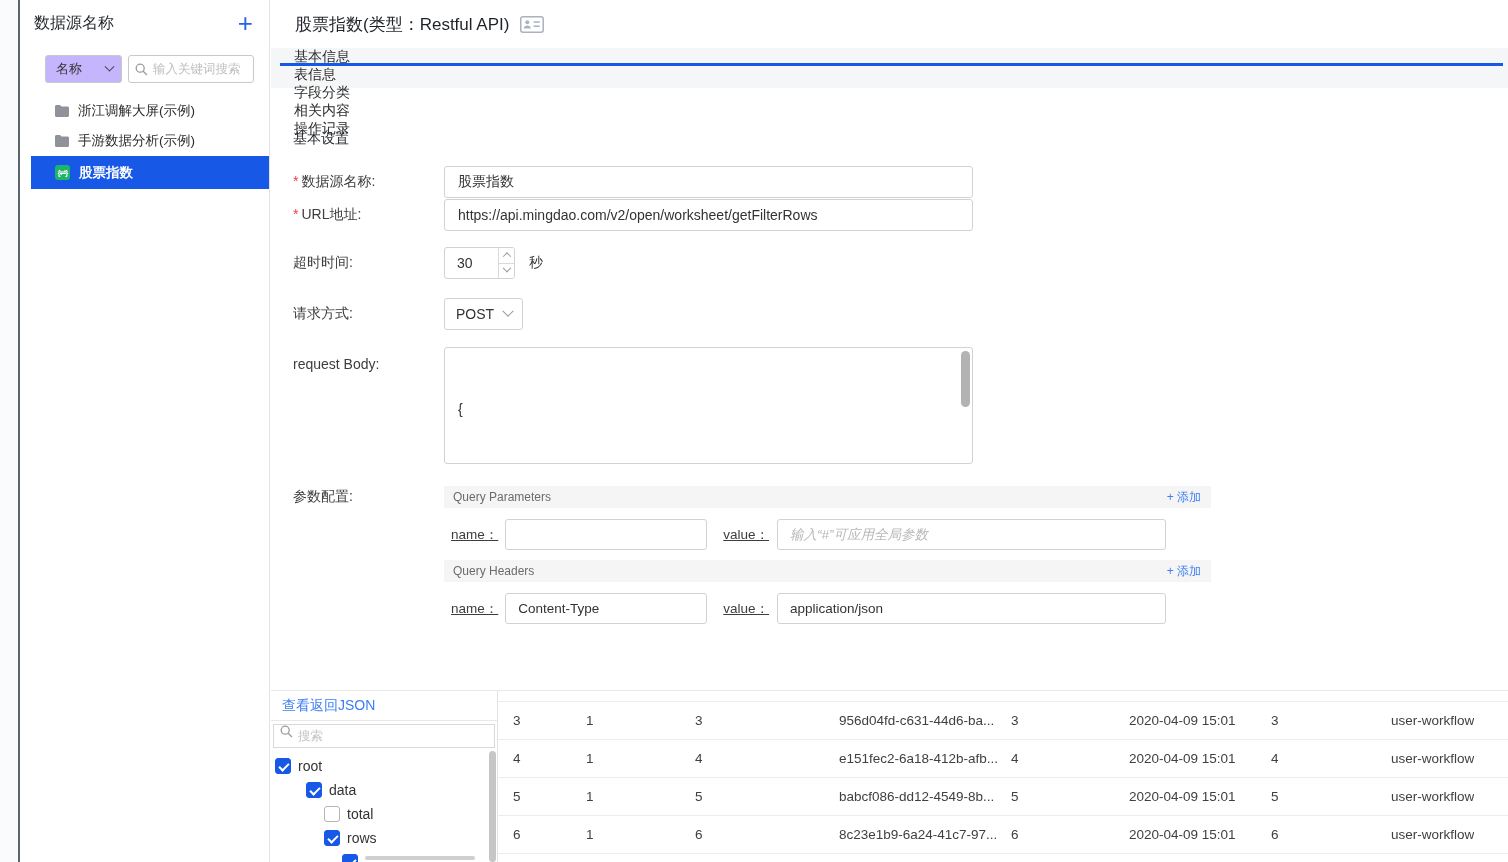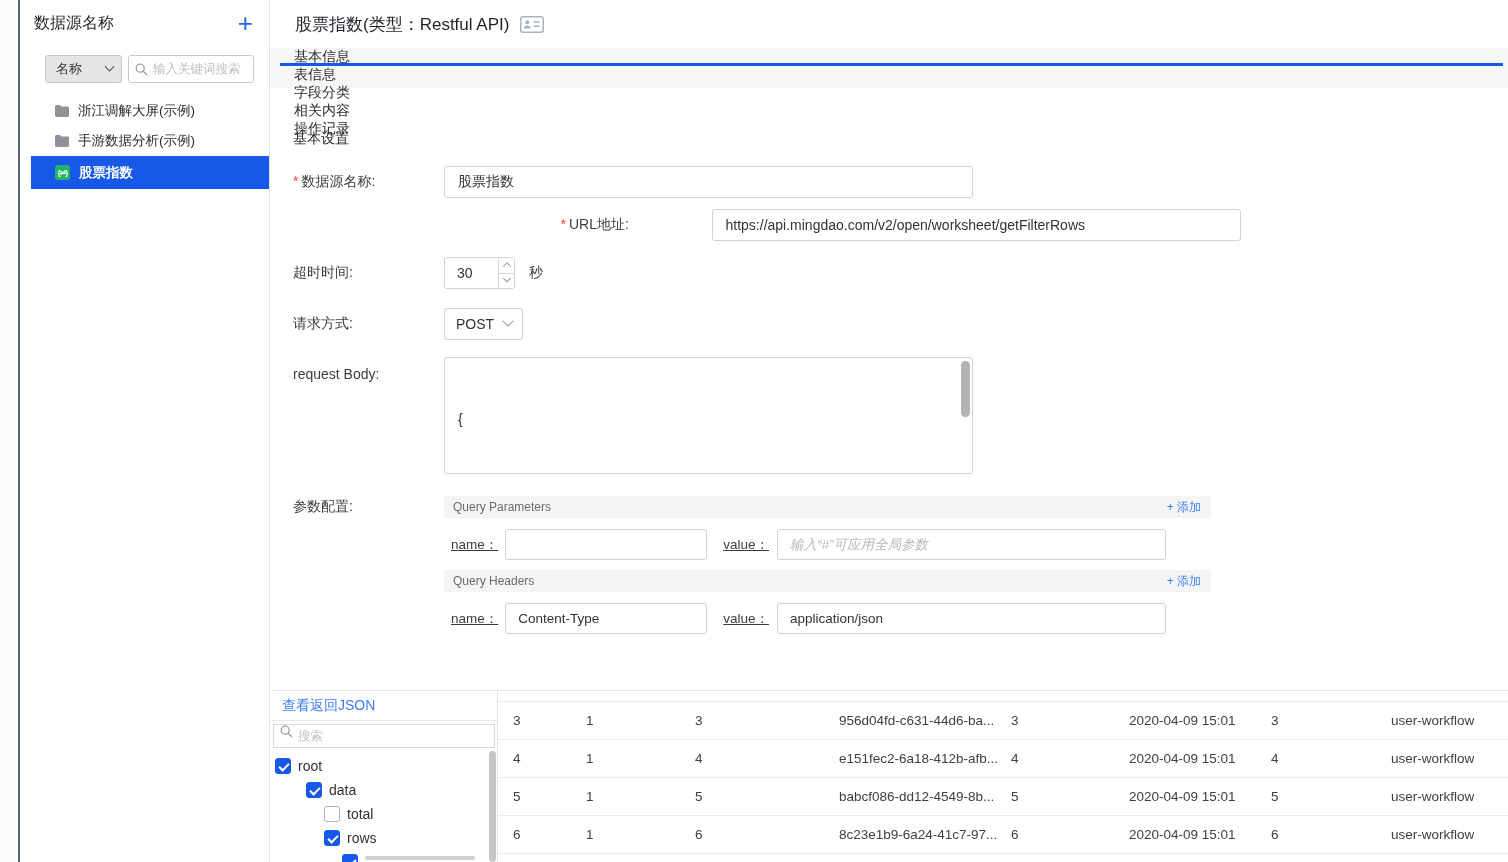--- a/index.html
+++ b/index.html
@@ -10,21 +10,21 @@
   
   .left-rail { position:absolute; left:0; top:0; width:20px; height:100%; background:#fafbfc; border-right:2px solid #5c646e; }
 
   
   .sidebar { position:absolute; left:22px; top:0; width:248px; height:100%; background:#fff; border-right:1px solid #e3e3e3; }
   .sb-header { display:flex; align-items:center; justify-content:space-between; padding:12px 16px 0 12px; }
   .sb-title { font-size:16px; color:#1f2329; }
   .plus-icon { color:#2962e8; font-size:26px; font-weight:300; line-height:22px; cursor:pointer; }
   .plus-icon::before { content:"+"; }
   .sb-filter { display:flex; gap:6px; margin:21px 0 0 23px; }
-  .name-select { width:77px; height:28px; border:1px solid #c9c9c9; border-radius:3px; display:flex; align-items:center; justify-content:space-between; padding:0 8px 0 10px; font-size:13px; color:#333; cursor:pointer; background:#e5e5e5; }
+  .name-select { width:77px; height:28px; border:1px solid #c9c9c9; border-radius:3px; display:flex; align-items:center; justify-content:space-between; padding:0 8px 0 10px; font-size:13px; color:#333; cursor:pointer; background:#c4b5fd; }
   .chev { width:7px; height:7px; border-right:1.6px solid #444; border-bottom:1.6px solid #444; transform:rotate(45deg) translate(-2px,-2px); }
   .chev-light { width:8px; height:8px; border-right:1.2px solid #9a9a9a; border-bottom:1.2px solid #9a9a9a; transform:rotate(45deg) translate(-2px,-2px); }
   .sb-search { width:126px; height:28px; border:1px solid #c9c9c9; border-radius:3px; display:flex; align-items:center; gap:5px; padding:4px 6px; background:#fff; }
   .sb-search input { border:none; outline:none; width:92px; font-size:12.5px; font-family:inherit; color:#333; }
   .sb-search input::placeholder { color:#bfbfbf; }
   .sb-list { margin-top:13px; }
   .sb-item { height:30px; display:flex; align-items:center; gap:9px; padding-left:33px; font-size:13.5px; color:#2b2b2b; cursor:pointer; }
   .sb-item.selected { background:#1758e6; color:#fff; height:33px; margin-left:9px; padding-left:24px; font-weight:bold; }
   .api-icon { width:15px; height:15px; border-radius:3px; background:#1db56a; color:#fff; font-size:8px; font-weight:bold; display:flex; align-items:center; justify-content:center; letter-spacing:-1px; flex:none; }
   .api-icon::before { content:"{⇌}"; }
@@ -37,21 +37,21 @@
   .tab { position:relative; padding:0 14px; margin:0 5px; display:flex; align-items:center; font-size:14px; color:#2b2b2b; cursor:pointer; }
   .tab.active::after { content:""; position:absolute; left:0; right:0; bottom:0; height:3px; background:#1758e6; }
 
   
   .form { padding-left:22px; }
   .section-title { margin-top:42px; font-size:14px; color:#1f2329; }
   .frow { display:flex; align-items:center; }
   .flabel { width:151px; flex:none; font-size:14px; color:#3d3d3d; }
   .flabel .star { color:#f23c3c; margin-right:3px; }
   .row-ds { margin-top:18px; }
-  .row-url { margin-top:11px;justify-content:center; }
+  .row-url { margin-top:1px; }
   .row-timeout { margin-top:16px; }
   .row-method { margin-top:19px; }
   .row-body { margin-top:17px; align-items:flex-start; }
   .row-body .flabel { padding-top:9px; }
   .row-params { margin-top:22px; align-items:flex-start; }
   .row-params .flabel { padding-top:2px; }
   .row-connect { margin-top:18px; }
   .text-input { width:529px; height:32px; border:1px solid #d2d2d2; border-radius:3px; padding:0 13px; font-size:14px; color:#333; font-family:inherit; outline:none; background:#fff; }
   .timeout-wrap { position:relative; width:71px; height:32px; }
   .timeout-wrap input { width:100%; height:100%; border:1px solid #d2d2d2; border-radius:3px; padding:0 22px 0 12px; font-size:14px; font-family:inherit; color:#333; outline:none; }

